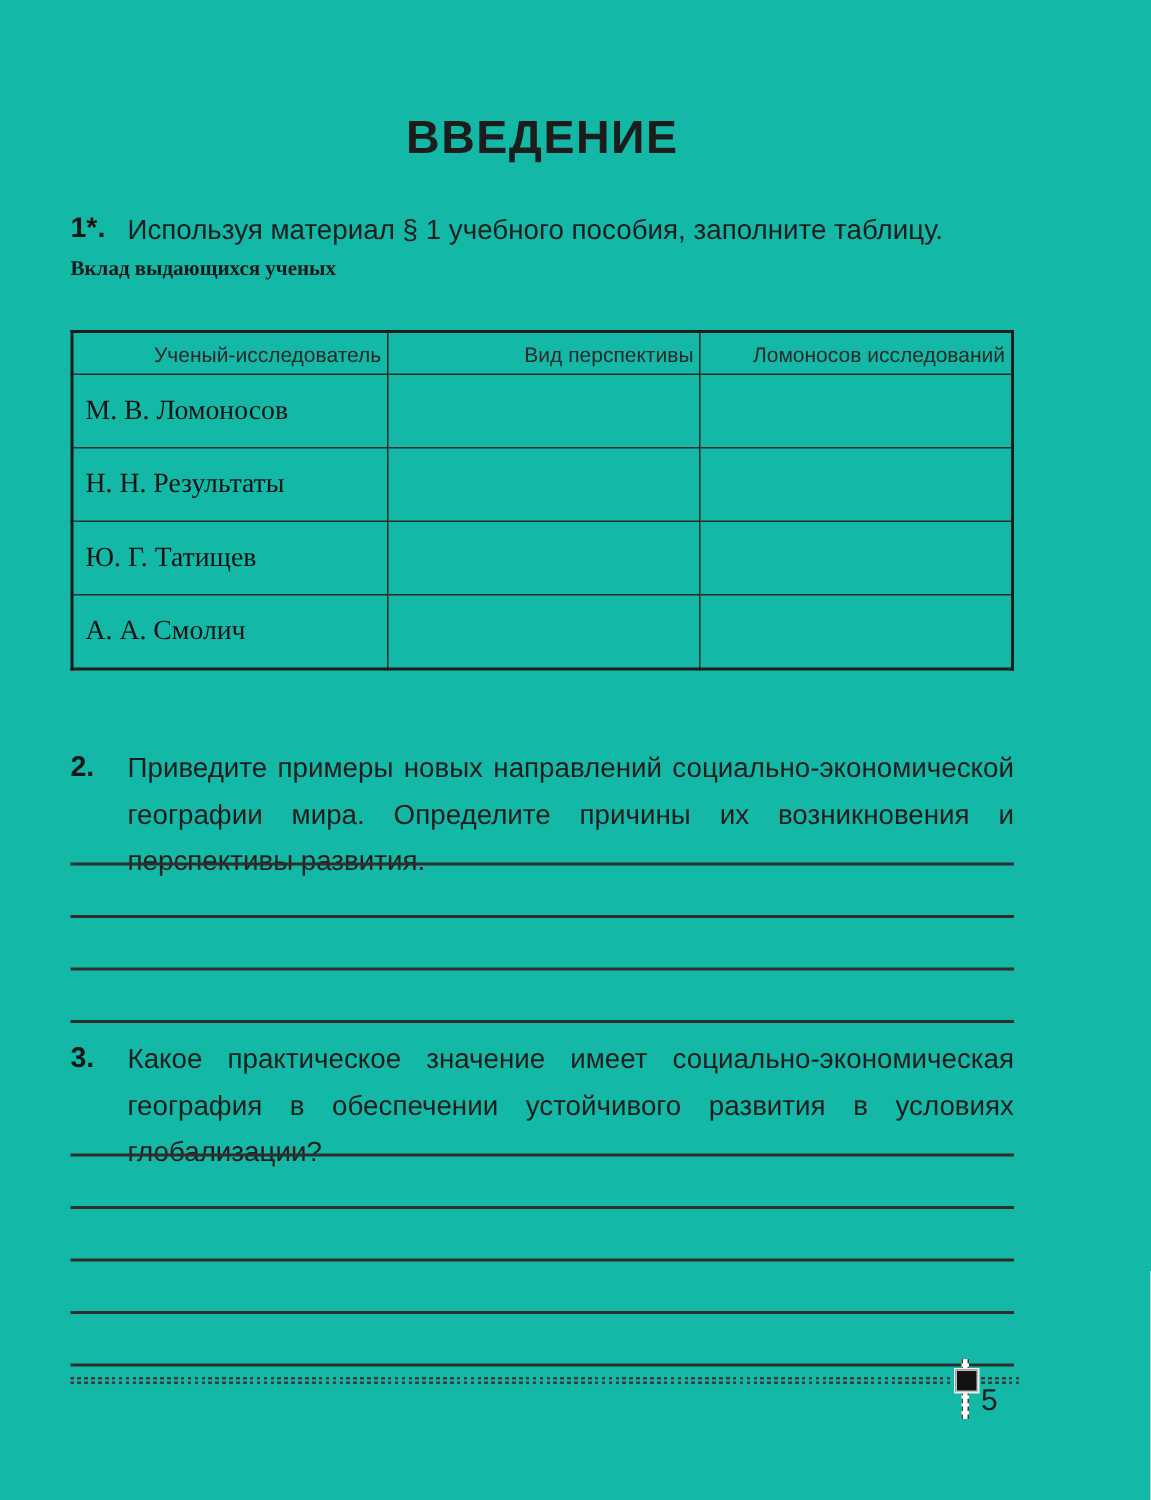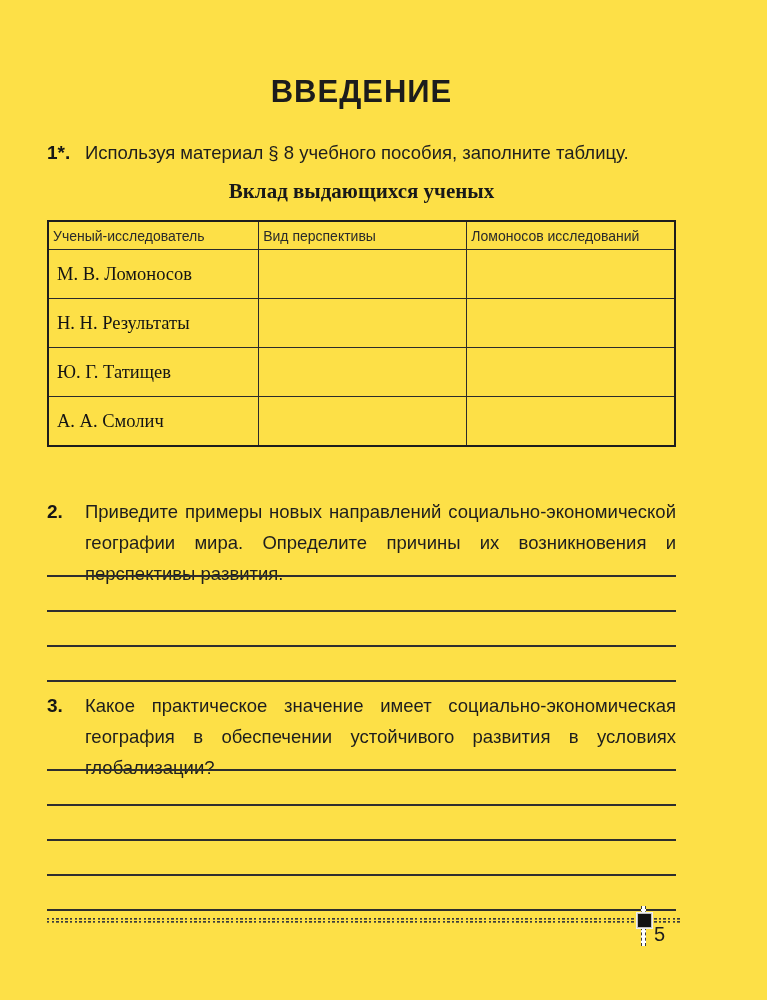--- a/index.html
+++ b/index.html
@@ -1,20 +1,20 @@
 <!DOCTYPE html>
 <html><head>
 <meta charset="utf-8">
 <style>
   html,body { margin:0; padding:0; background:#ffffff; }
   .page {
     position: relative;
     width: 767px;
     height: 1000px;
-    background: #fde047;
+    background: #14b8a6;
     font-family: "Liberation Sans", sans-serif;
     color: #1e1e1e;
     overflow: hidden;
   }
   .page-title {
     position: absolute;
     top: 74px; left: 47px; width: 629px;
     margin: 0;
     text-align: center;
     font-family: "Liberation Sans", sans-serif;
@@ -42,45 +42,44 @@
     line-height: 31px;
     text-align: justify;
     color: #1e1e1e;
   }
   .task1 { top: 137px; }
   .task2 { top: 496px; }
   .task3 { top: 690px; }
 
   .table-caption {
     position: absolute;
-    top: 180px; left: 47px; width: 629px;
-    text-align: center;
+    top: 168px; left: 47px; width: 629px;
     font-family: "Liberation Serif", serif;
     font-weight: 700;
-    font-size: 21px;
+    font-size: 14px;
     line-height: 23px;
     color: #191919;
   }
 
   table.fill-table {
     position: absolute;
     top: 220px; left: 47px;
     width: 629px;
     border-collapse: collapse;
     table-layout: fixed;
     border: 2.5px solid #1d1d1d;
   }
   table.fill-table th {
     height: 23px;
     font-family: "Liberation Sans", sans-serif;
     font-weight: 400;
     font-size: 14px;
     color: #2a2a2a;
     border: 1.3px solid #2b2b2b;
-    text-align: left;
+    text-align: right;
     padding: 2px 4px;
   }
   table.fill-table td {
     height: 44px;
     border: 1.3px solid #2b2b2b;
     font-family: "Liberation Serif", serif;
     font-size: 18.5px;
     color: #141414;
     padding: 2px 6px 2px 8px;
     vertical-align: middle;
@@ -135,21 +134,21 @@
 </style>
 </head>
 <body>
 
 <div class="page">
 
   <h1 class="page-title">ВВЕДЕНИЕ</h1>
 
   <div class="task task1">
     <span class="task-num">1*.</span>
-    <span class="task-text">Используя материал § 8 учебного пособия, заполните таблицу.</span>
+    <span class="task-text">Используя материал § 1 учебного пособия, заполните таблицу.</span>
   </div>
 
   <div class="table-caption">
     <div>Вклад выдающихся ученых</div>
   </div>
 
   <table class="fill-table">
     <colgroup>
         <col class="col1">
         <col class="col2">

